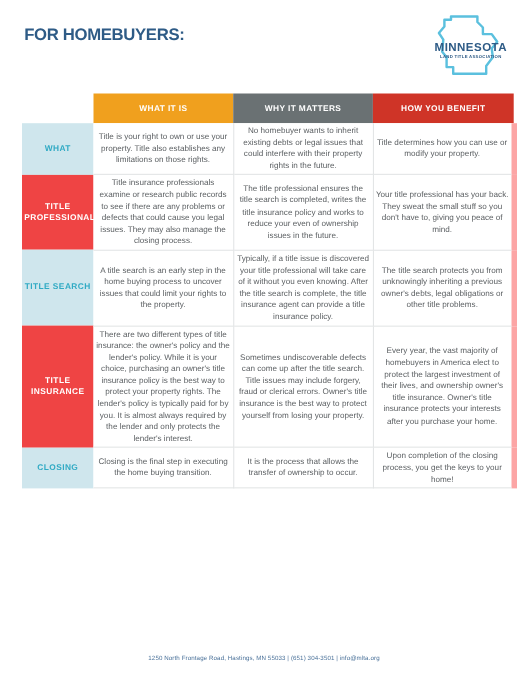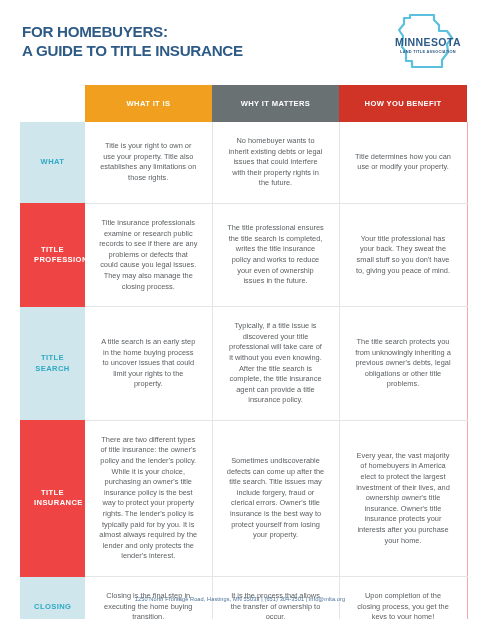--- a/index.html
+++ b/index.html
@@ -57,21 +57,21 @@
     position: absolute;
     left: 20px;
     top: 85px;
     width: 447px;
     border-collapse: collapse;
     table-layout: fixed;
   }
 
   .table td, .table th {
     vertical-align: middle;
-    padding: 14px;
+    padding: 2px;
   }
 
   col.c-label  { width: 65px; }
   col.c-what   { width: 127px; }
   col.c-why    { width: 127px; }
   col.c-how    { width: 128px; }
 
   
   .hdr-spacer { background: #ffffff; border: none; }
 
@@ -103,21 +103,21 @@
   .cell {
     text-align: center;
     font-size: 7.4px;
     line-height: 10.6px;
     color: #5c6063;
     padding: 9px 9px;
     background: #ffffff;
     border-right: 1px solid #e3e5e6;
     border-bottom: 1px solid #e3e5e6;
   }
-  .cell.last { border-right: 1px solid #fca5a5; }
+  .cell.last { border-right: 5px solid #fca5a5; }
 
   
   .cta {
     position: absolute;
     left: 201px;
     top: 555px;
     width: 266px;
     height: 33px;
     background: #4a7199;
     display: flex;
@@ -147,21 +147,20 @@
   }
 </style>
 </head>
 <body>
 
 <div class="page">
 
   <div class="header">
     <div class="title-block">
       <div class="title-line">FOR HOMEBUYERS:</div>
-      <div class="title-line">A GUIDE TO TITLE INSURANCE</div>
     </div>
 
     <div class="logo">
       <svg width="76" height="62" viewBox="0 0 76 62" xmlns="http://www.w3.org/2000/svg">
 
         <path d="M14 6 L20 6 L20 3 L44 3 L44 8 L49 13 L49 19 L57 19 L62 26 L57 32 L58 40 L52 48 L52 55 L22 55 L22 49 L16 49 L16 40 L12 35 L13 24 L9 18 L14 12 Z" fill="none" stroke="#5bc0de" stroke-width="2.2" stroke-linejoin="round"></path>
         <text x="38" y="34" text-anchor="middle" font-family="Liberation Sans, sans-serif" font-size="10.5" font-weight="bold" letter-spacing="0.4" fill="#2e5b86">MINNESOTA</text>
         <text x="38" y="41" text-anchor="middle" font-family="Liberation Sans, sans-serif" font-size="3.9" font-weight="bold" letter-spacing="0.25" fill="#2e5b86">LAND TITLE ASSOCIATION</text>
       </svg>
     </div>

